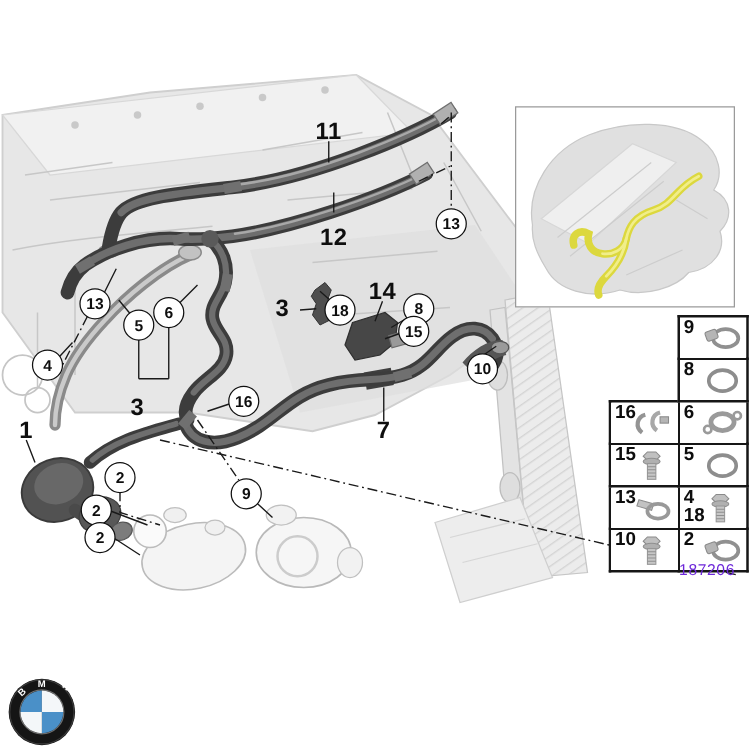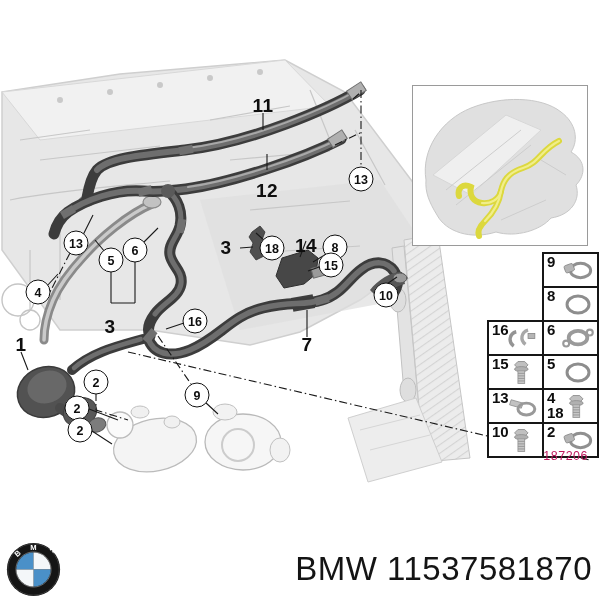--- a/index.html
+++ b/index.html
@@ -17,21 +17,21 @@
   
   .inset{left:412px;top:85px;width:174px;height:159px;border:1.5px solid #9a9a9a;background:#fff;}
   
   .legend{left:487px;top:252px;border-collapse:collapse;}
   .legend td{width:53px;height:32px;padding:0;position:relative;}
   .legend td.lcell{border:2px solid #161616;background:#fff;}
   .legend td.lempty{border:none;}
   .legend .nums{position:absolute;left:3px;top:0px;line-height:15px;font-weight:bold;
                 font-size:15px;color:#0d0d0d;display:flex;flex-direction:column;}
   .legend .picon{position:absolute;right:0px;top:3px;width:38px;height:27px;}
-  .diagcode{left:508px;top:449px;width:80px;text-align:right;font-size:12.5px;color:#be185d;
+  .diagcode{left:508px;top:449px;width:80px;text-align:right;font-size:12.5px;color:#6d28d9;
             letter-spacing:.5px;}
   
   .footer-text{right:8px;top:550px;font-size:33px;color:#141414;letter-spacing:.5px;}
   .logo{left:5px;top:541px;width:57px;height:57px;}
 </style>
 </head>
 <body>
 
 <div class="stage">
 
@@ -185,21 +185,21 @@
       </g>
     </svg>
   </div>
 
   <div id="callout-layer">
       <span class="callout plain" style="left: 263px; top: 106px;">11</span>
       <span class="callout plain" style="left: 267px; top: 147px; margin-top: 44px;">12</span>
       <span class="callout circle" style="left: 361px; top: 179px;">13</span>
       <span class="callout plain" style="left: 226px; top: 248px;">3</span>
       <span class="callout circle" style="left: 272px; top: 248px;">18</span>
-      <span class="callout plain" style="left: 306px; top: 234px; margin-top: 12px;">14</span>
+      <span class="callout plain" style="left: 306px; top: 234px;">14</span>
       <span class="callout circle" style="left: 335px; top: 247px;">8</span>
       <span class="callout circle" style="left: 331px; top: 265px;">15</span>
       <span class="callout circle" style="left: 386px; top: 295px;">10</span>
       <span class="callout circle" style="left: 76px; top: 243px;">13</span>
       <span class="callout circle" style="left: 111px; top: 260px;">5</span>
       <span class="callout circle" style="left: 135px; top: 250px;">6</span>
       <span class="callout circle" style="left: 38px; top: 292px;">4</span>
       <span class="callout plain" style="left: 110px; top: 327px;">3</span>
       <span class="callout plain" style="left: 21px; top: 345px;">1</span>
       <span class="callout circle" style="left: 96px; top: 382px;">2</span>
@@ -352,15 +352,14 @@
       <path d="M30,30 L48,30 A18,18 0 0 0 30,12 Z" fill="#f4f7f9"></path>
       <path d="M30,30 L30,48 A18,18 0 0 0 48,30 Z" fill="#4a90c8"></path>
       <path d="M30,30 L12,30 A18,18 0 0 0 30,48 Z" fill="#f4f7f9"></path>
     </g>
     <g fill="#ffffff" font-family="Liberation Sans, sans-serif" font-size="8" font-weight="bold">
       <text x="10" y="16" transform="rotate(-42 13 13)">B</text>
       <text x="26.5" y="9">M</text>
       <text x="43" y="10" transform="rotate(42 47 13)">W</text>
     </g>
   </svg>
-  <div class="abs footer-text">BMW 11537581870</div>
 
 </div>
 
 </body></html>

